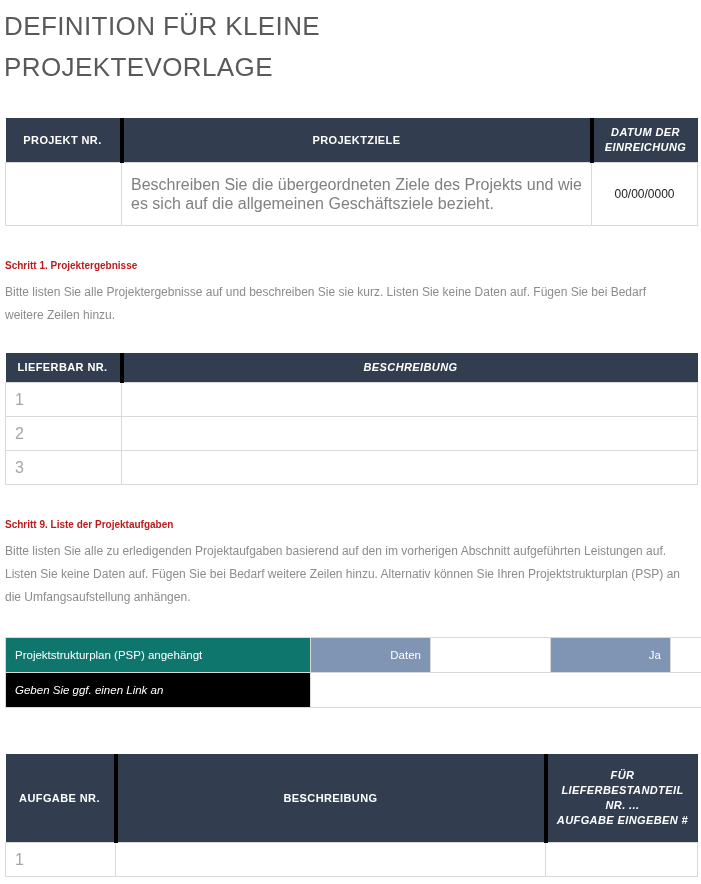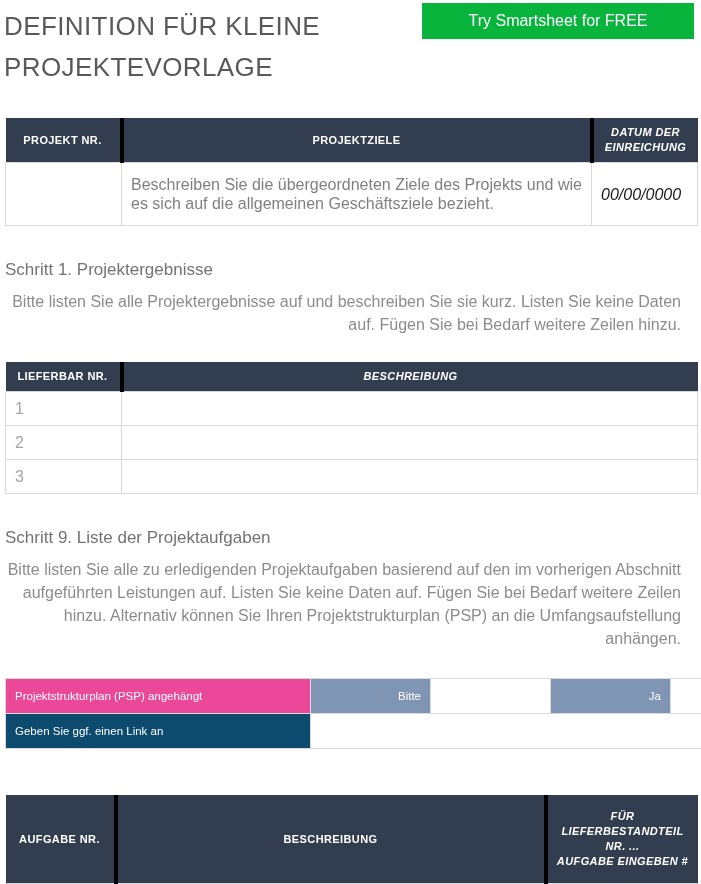--- a/index.html
+++ b/index.html
@@ -89,42 +89,40 @@
     background: #ffffff;
   }
 
   
   .t1 { margin-top: 18px; }
   .t1 .c1 { width: 116px; }
   .t1 .c2 { width: 470px; }
   .t1 .c3 { width: 106px; }
   .t1 td.empty-cell { height: 48px; }
   .t1 td.date-cell {
-    text-align: left;
+    text-align: center;
     color: #1a1a1a;
-    font-size: 16px;
+    font-size: 12px;
     vertical-align: middle;
-    font-style: italic;
   }
   .t1 td.desc-cell { vertical-align: middle; }
 
   
   .section-heading {
-    font-size: 17px;
-    color: #737373;
-    font-weight: normal;
+    font-size: 10px;
+    color: #b91c1c;
+    font-weight: bold;
     margin: 34px 0 0 5px;
   }
   .section-text {
-    font-size: 16px;
+    font-size: 12px;
     color: #8c8c8c;
     line-height: 23px;
     margin: 10px 0 0 5px;
     width: 676px;
-    text-align: right;
   }
 
   
   .t2 { margin-top: 26px; }
   .t2 .c1 { width: 116px; }
   .t2 .c2 { width: 576px; }
   .t2 td { height: 18px; padding: 8px 9px; }
   .t2 td.num { color: #a6a6a6; }
 
   
@@ -137,57 +135,57 @@
   }
   table.wbs td {
     height: 22px;
     padding: 6px 9px;
     font-size: 11.5px;
     border: 1px solid #d9d9d9;
     vertical-align: middle;
   }
   td.wbs-label {
     width: 286px;
-    background: #ec4899;
+    background: #0f766e;
     color: #ffffff;
     border-color: #323e4f;
     font-size: 11.5px;
   }
   td.wbs-choice {
     width: 101px;
     background: #8094b4;
     color: #ffffff;
     text-align: right;
     border-color: #8094b4;
   }
   td.wbs-blank { width: 101px; background: #ffffff; }
   td.wbs-link-label {
-    background: #0c4a6e;
-    color: #ffffff;
+    background: #000000;
+    color: #ffffff;
+    font-style: italic;
     border-color: #78797c;
   }
   td.wbs-link-input { background: #ffffff; }
 
   
   .t3 { margin-top: 46px; }
   .t3 .c1 { width: 110px; }
   .t3 .c2 { width: 430px; }
   .t3 .c3 { width: 152px; }
   .t3 th.tall { height: 74px; }
   .t3 td { height: 18px; padding: 8px 9px; }
   .t3 td.num { color: #a6a6a6; }
 </style>
 </head>
 <body>
 
 <div class="page">
 
   <div class="header-row">
     <div class="doc-title">DEFINITION FÜR KLEINE PROJEKTEVORLAGE</div>
-    <button class="cta-button">Try Smartsheet for FREE</button>
   </div>
 
   <table class="tbl t1">
     <colgroup>
         <col class="c1">
         <col class="c2">
         <col class="c3">
       </colgroup>
     <thead>
       <tr>
@@ -238,21 +236,21 @@
     </tbody>
   </table>
 
   <div class="section-heading">Schritt 9. Liste der Projektaufgaben</div>
   <div class="section-text">Bitte listen Sie alle zu erledigenden Projektaufgaben basierend auf den im vorherigen Abschnitt aufgeführten Leistungen auf. Listen Sie keine Daten auf. Fügen Sie bei Bedarf weitere Zeilen hinzu. Alternativ können Sie Ihren Projektstrukturplan (PSP) an die Umfangsaufstellung anhängen.</div>
 
   <table class="wbs">
     <tbody>
       <tr>
         <td class="wbs-label">Projektstrukturplan (PSP) angehängt</td>
-        <td class="wbs-choice">Bitte</td>
+        <td class="wbs-choice">Daten</td>
         <td class="wbs-blank"></td>
         <td class="wbs-choice">Ja</td>
         <td class="wbs-blank"></td>
       </tr>
       <tr>
         <td class="wbs-link-label">Geben Sie ggf. einen Link an</td>
         <td class="wbs-link-input" colspan="4"></td>
       </tr>
     </tbody>
   </table>

